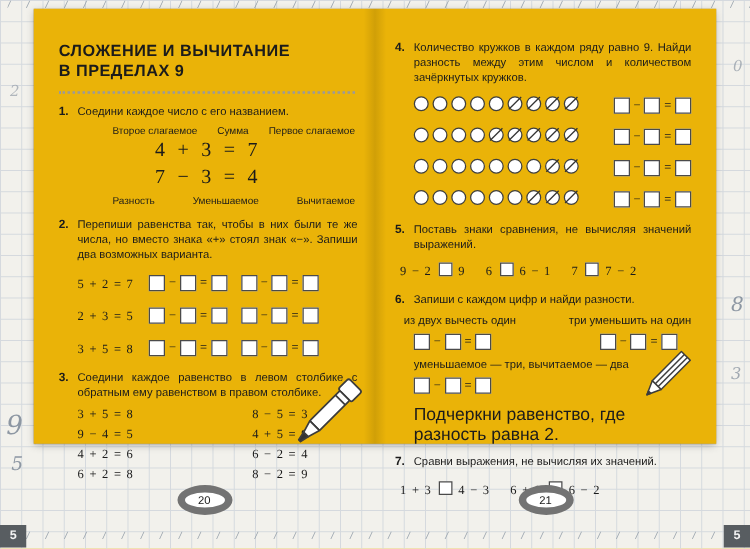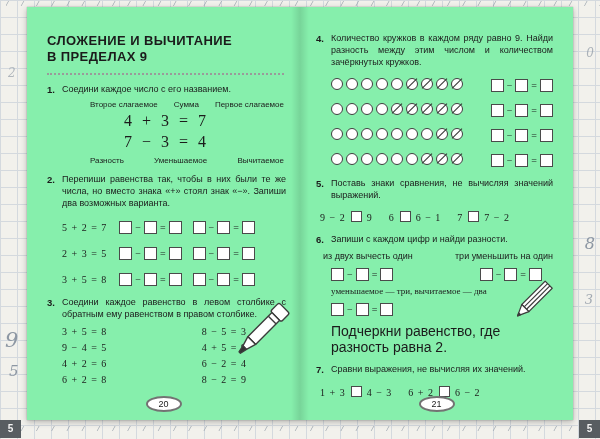--- a/index.html
+++ b/index.html
@@ -22,21 +22,21 @@
   .corner-left{left:0;}
   .corner-right{right:0;}
   .mdigit{position:absolute;color:#8d97a3;font-family:"DejaVu Serif",serif;font-style:italic;}
   .mdl-0{left:8px;top:66px;font-size:12px;opacity:.65;}
   .mdl-1{left:5px;top:328px;font-size:21px;}
   .mdl-2{left:9px;top:362px;font-size:15px;}
   .mdr-0{right:6px;top:46px;font-size:12px;opacity:.7;}
   .mdr-1{right:5px;top:234px;font-size:16px;}
   .mdr-2{right:7px;top:292px;font-size:13px;opacity:.8;}
 
-  .spread{position:absolute;left:27px;top:7px;width:546px;height:413px;background:#86efac;
+  .spread{position:absolute;left:27px;top:7px;width:546px;height:348px;background:#eab308;
     box-shadow:0 2px 6px rgba(60,60,60,.35),0 0 1px rgba(0,0,0,.4);}
   .gutter{position:absolute;left:50%;top:0;bottom:0;width:18px;transform:translateX(-50%);
     background:linear-gradient(90deg,rgba(0,0,0,0) 0%,rgba(0,0,0,.11) 50%,rgba(0,0,0,0) 100%);}
   .page{position:absolute;top:0;height:413px;width:273px;box-sizing:border-box;}
   .page-left{left:0;padding:26px 14px 0 20px;}
   .page-right{left:273px;padding:26px 20px 0 16px;}
 
   .title{font-size:13px;font-weight:bold;letter-spacing:.4px;line-height:1.25;}
   .dotted{border-bottom:2px dotted #9a9a9a;margin:7px 2px 9px 0;}
 
@@ -70,26 +70,26 @@
   .ex4-row .box-eq{margin-right:0;}
 
   .cmp-line{display:flex;margin:6px 0 4px 4px;}
   .cmp{margin-right:16px;white-space:nowrap;}
   .cmp .bx{width:9px;height:9px;margin:0 5px;vertical-align:-1px;}
 
   .phrase-cols{display:flex;font-size:9px;margin:3px 0 3px 7px;}
   .phrase-cols span:first-child{flex:1;}
   .box-cols{display:flex;margin:3px 0 4px 15px;}
   .box-cols > span:first-child{flex:1;}
-  .phrase-line{font-size:9px;margin:4px 0 3px 15px;font-family:Liberation Serif, serif;}
+  .phrase-line{font-size:9px;margin:4px 0 3px 15px;}
   .box-bottom{margin:3px 0 4px 15px;}
   .underline-task{font-size:14px;margin:6px 0 0 15px;}
 
   .page-pill{position:absolute;bottom:8px;left:50%;transform:translateX(-50%);
-    border:2px solid #737373;border-radius:50%;font-size:9px;padding:1px 11px;background:#fff;}
+    border:6px solid #737373;border-radius:50%;font-size:9px;padding:1px 11px;background:#fff;}
 
   .marker-art{position:absolute;right:2px;top:292px;}
   .pencil-art{position:absolute;right:12px;top:270px;}
 </style>
 </head>
 <body>
 
 <div class="ticks ticks-top">////////////////////////////////////////</div>
 <div class="ticks ticks-bottom">////////////////////////////////////////</div>
 <div id="mdl">

